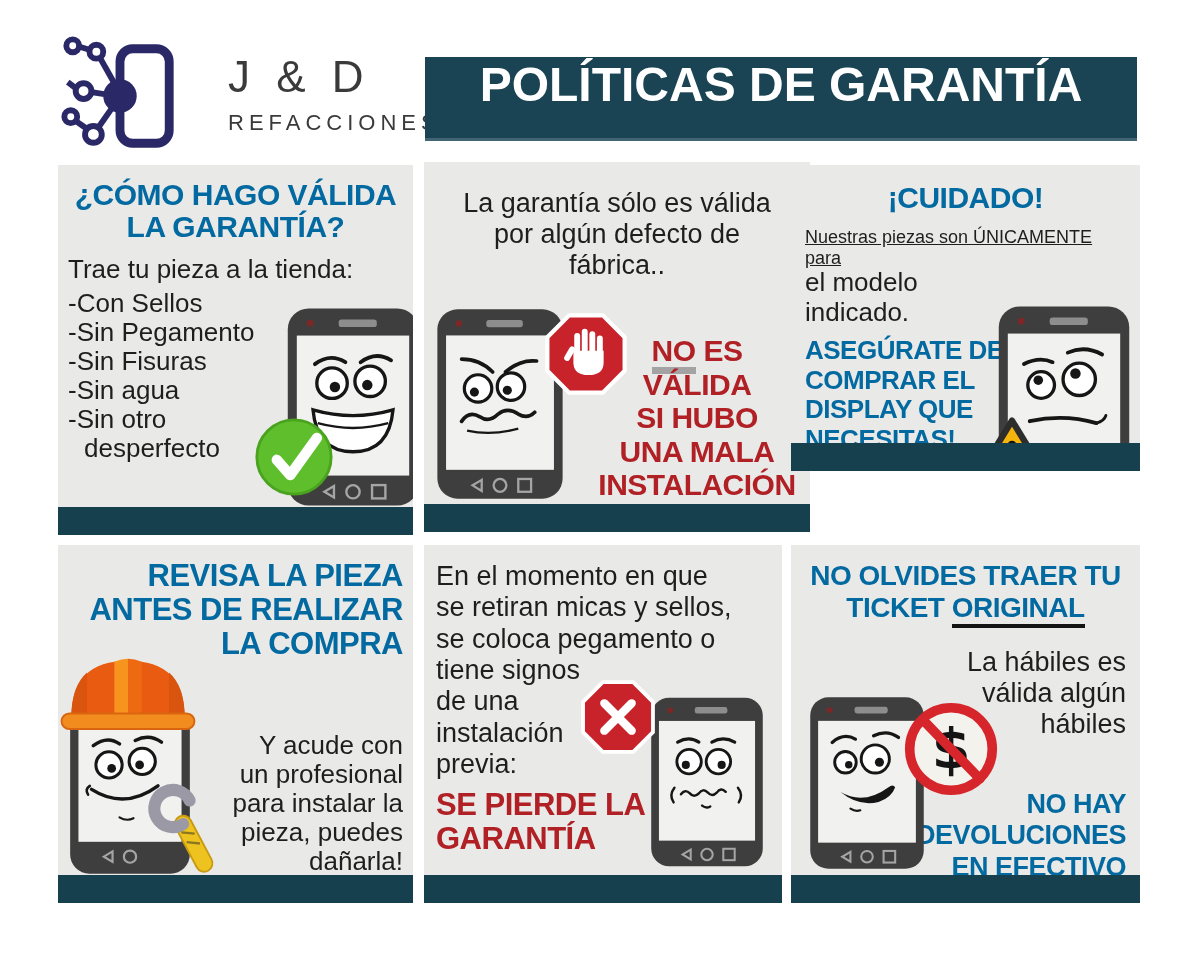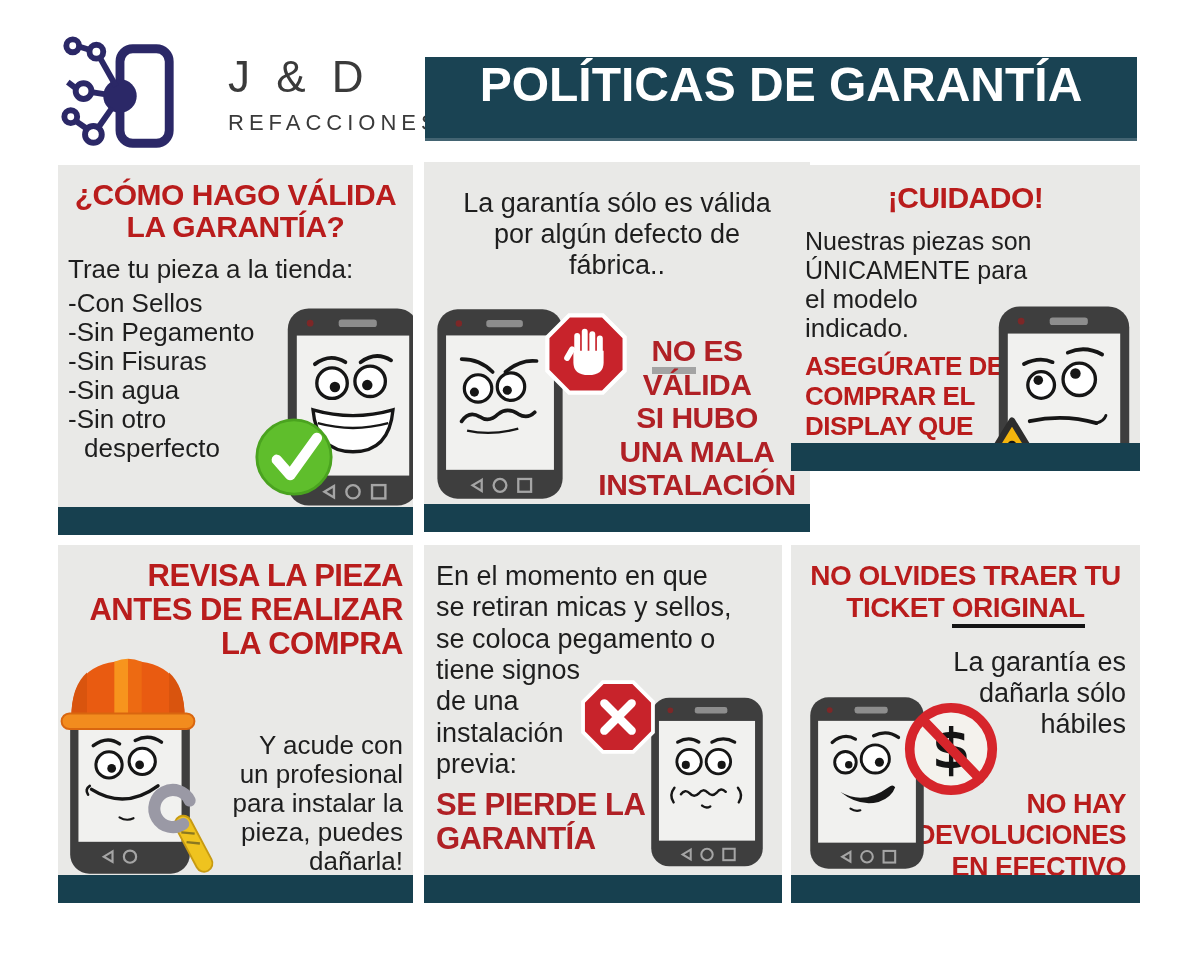--- a/index.html
+++ b/index.html
@@ -24,21 +24,21 @@
   #p2 { left:424px; top:162px; width:386px; height:370px; }
   #p3 { left:791px; top:165px; width:349px; height:306px; }
   #p4 { left:58px;  top:545px; width:355px; height:358px; }
   #p5 { left:424px; top:545px; width:358px; height:358px; }
   #p6 { left:791px; top:545px; width:349px; height:358px; }
 
   .phone { position:absolute; }
   .phone svg, .badge svg, .prop svg { width:100%; height:100%; display:block; overflow:visible; }
   .badge, .prop { position:absolute; }
 
-  .hd { font-weight:bold; color:#b91c1c; letter-spacing:-0.5px; }
+  .hd { font-weight:bold; color:#0369a1; letter-spacing:-0.5px; }
   .red { color:#B02025; }
   .u-black { border-bottom:4px solid #141414; padding-bottom:1px; }
   .u-red { border-bottom:7px solid #a3a3a3; padding-bottom:0px; }
 
   
   #p1 .p-title { margin:14px 4px 0; text-align:center; font-size:30px; line-height:1.08; }
   #p1 .p-intro { margin:10px 0 0 10px; font-size:26px; }
   #p1 .p-list  { margin:4px 0 0 10px; font-size:26px; line-height:1.12; }
   #p1 .p-list .indent { padding-left:16px; }
   #p1 .phone { right:-8px; top:142px; width:136px; height:200px; }
@@ -46,21 +46,21 @@
 
   
   #p2 .p-body { margin:26px auto 0; width:332px; text-align:center; font-size:27px; line-height:1.15; }
   #p2 .phone { left:12px; top:142px; width:128px; height:200px; }
   #p2 .badge-stop { left:120px; top:150px; width:84px; height:84px; }
   #p2 .warning { position:absolute; right:4px; top:172px; width:218px; text-align:center;
     font-weight:bold; font-size:30px; line-height:1.12; letter-spacing:-0.5px; }
 
   
   #p3 .p-title { margin:16px 0 0; text-align:center; font-size:30px; }
-  #p3 .p-body1 { margin:12px 0 0 14px; width:292px; font-size:25px; line-height:1.15; }
+  #p3 .p-body1 { margin:12px 0 0 14px; width:292px; font-size:18px; line-height:1.15;text-decoration:underline; }
   #p3 .p-body2 { margin:0 0 0 14px; width:165px; font-size:26px; line-height:1.15; }
   #p3 .p-emph  { margin:8px 0 0 14px; width:200px; font-size:26px; line-height:1.14; }
   #p3 .phone { left:206px; top:140px; width:134px; height:200px; }
   #p3 .badge-warn { left:170px; top:248px; width:102px; height:90px; }
 
   
   #p4 .p-title { margin:14px 10px 0 0; text-align:right; font-size:31px; line-height:1.1; }
   #p4 .prop-hat { left:0px; top:102px; width:140px; height:84px; z-index:3; }
   #p4 .phone { left:8px; top:164px; width:128px; height:166px; z-index:2; }
   #p4 .prop-wrench { left:88px; top:236px; width:84px; height:104px; z-index:4; transform:rotate(-28deg); }
@@ -336,22 +336,22 @@
       </svg>
     </div>
     <div class="panel-bar"></div>
   </div>
 
   <div class="panel" id="p6">
     <div class="p-title hd">
       <span>NO OLVIDES TRAER TU TICKET </span><span class="u-black">ORIGINAL</span>
     </div>
     <div class="p-body">
-      <div>La garantía es</div>
-      <div>dañarla sólo</div>
+      <div>La hábiles es</div>
+      <div>válida algún</div>
       <div>hábiles</div>
     </div>
     <div class="p-footer hd">NO HAY DEVOLUCIONES EN EFECTIVO</div>
     <div class="phone">
       <svg viewBox="0 0 140 210">
         <rect x="1.5" y="1.5" width="137" height="207" rx="22" fill="#3e3e3e"></rect>
         <circle cx="25" cy="17" r="3.5" fill="#7d2727"></circle>
         <rect x="55" y="13" width="40" height="8" rx="3" fill="#8d8d8d"></rect>
         <rect x="11" y="30" width="118" height="147" fill="#f1f1ef"></rect>
         <g stroke="#a5a5a5" stroke-width="2.5" fill="none">

